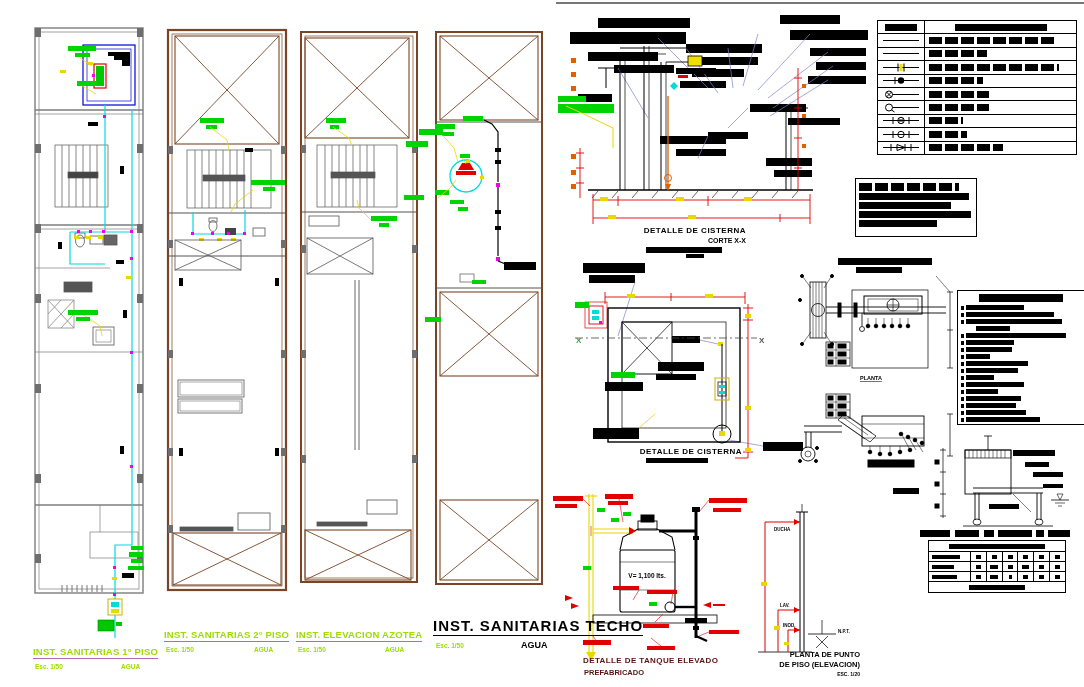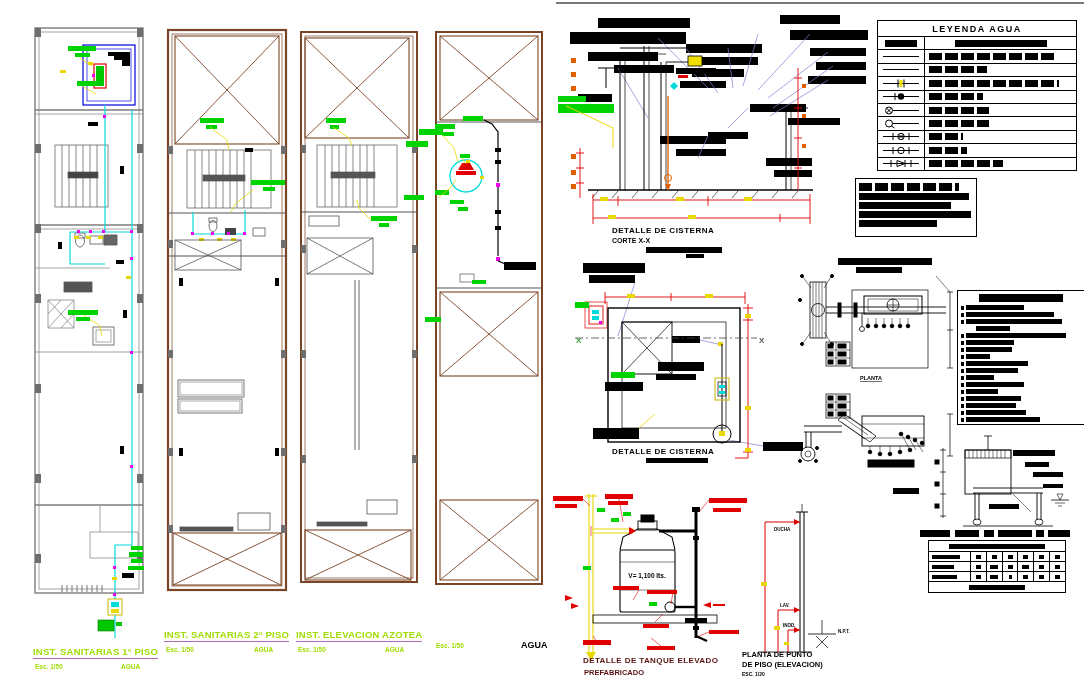--- a/index.html
+++ b/index.html
@@ -32,21 +32,21 @@
   .bt-c{flex:1;border-right:1px solid #000;display:flex;align-items:center;justify-content:center;}
   .bt-c:last-child{border-right:none;}
   .dot{width:5px;height:4px;background:#000;}
   
   .ptitle{position:absolute;font-size:9.5px;font-weight:bold;color:#9fdc00;white-space:nowrap;
           border-bottom:1.6px solid #b469b4;padding-bottom:1px;letter-spacing:.2px;}
   .pscale{position:absolute;font-size:6.5px;color:#9fdc00;font-weight:bold;white-space:nowrap;}
   .ptitle4{position:absolute;font-size:15px;font-weight:bold;color:#000;letter-spacing:1px;
            border-bottom:1.8px solid #000;padding-bottom:1px;white-space:nowrap;}
   .agua4{position:absolute;font-size:9px;font-weight:bold;color:#000;}
-  .dtitle{position:absolute;text-align:left;font-weight:bold;color:#000;white-space:nowrap;}
+  .dtitle{position:absolute;text-align:right;font-weight:bold;color:#000;white-space:nowrap;}
   .rtitle{position:absolute;text-align:left;font-weight:bold;color:#5a1212;white-space:nowrap;}
 </style>
 </head>
 <body>
 
 <div id="canvas">
 
   <div class="bar" style="left:556px;top:2px;width:528px;height:2px;background:#777"></div>
 
   <svg class="abs" style="left:30px;top:26px" width="118" height="618">
@@ -557,21 +557,20 @@
         <rect x="144" y="129" width="6" height="3" fill="#00dcdc"></rect>
       <circle cx="147" cy="172" r="9" stroke="#000" fill="none" stroke-width="1"></circle>
       <rect x="144" y="169" width="6" height="5" fill="#e8d800"></rect>
       <polyline points="64,166 80,152" stroke="#e8d800" stroke-width="0.8" fill="none"></polyline>
     </g>
   </svg>
   <div class="dtitle" style="left:612px;top:447px;width:130px;font-size:8px;letter-spacing:.5px">DETALLE DE CISTERNA</div>
   <div class="bar" style="left:646px;top:458px;width:62px;height:5px"></div>
 
   <div class="legend">
-    <div class="lg-title">LEYENDA AGUA</div>
     <div class="lg-row">
       <div class="lg-sym">
           <div class="solidbar" style="width:32px"></div>
         </div>
       <div class="lg-desc" style="justify-content:center;padding-left:0">
           <div class="solidbar" style="width:92px"></div>
         </div>
     </div>
     <div class="lg-row">
       <div class="lg-sym">
@@ -1143,16 +1142,17 @@
   <div class="pscale" style="left:121px;top:663px">AGUA</div>
 
   <div class="ptitle" style="left:164px;top:629px">INST. SANITARIAS 2° PISO</div>
   <div class="pscale" style="left:166px;top:646px">Esc. 1/50</div>
   <div class="pscale" style="left:254px;top:646px">AGUA</div>
 
   <div class="ptitle" style="left:296px;top:629px">INST. ELEVACION AZOTEA</div>
   <div class="pscale" style="left:298px;top:646px">Esc. 1/50</div>
   <div class="pscale" style="left:385px;top:646px">AGUA</div>
 
+  <div class="ptitle4" style="left:433px;top:617px">INST. SANITARIAS TECHO</div>
   <div class="pscale" style="left:436px;top:642px">Esc. 1/50</div>
   <div class="agua4" style="left:521px;top:640px">AGUA</div>
 
 </div>
 
 </body></html>

